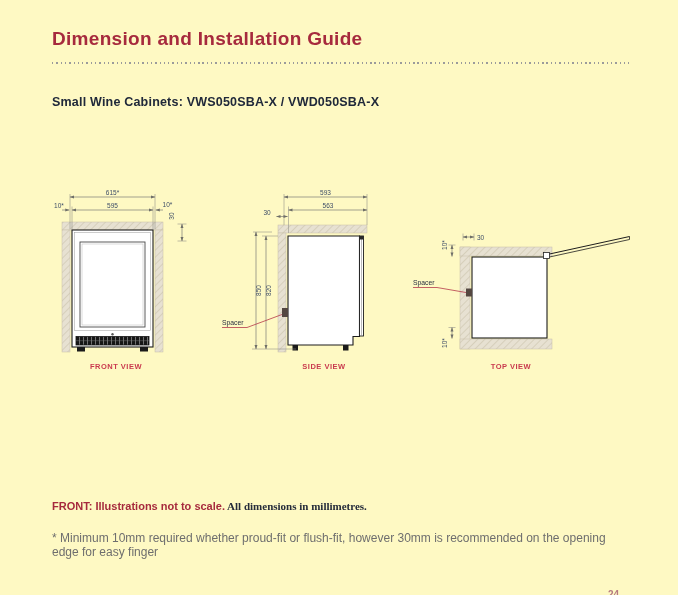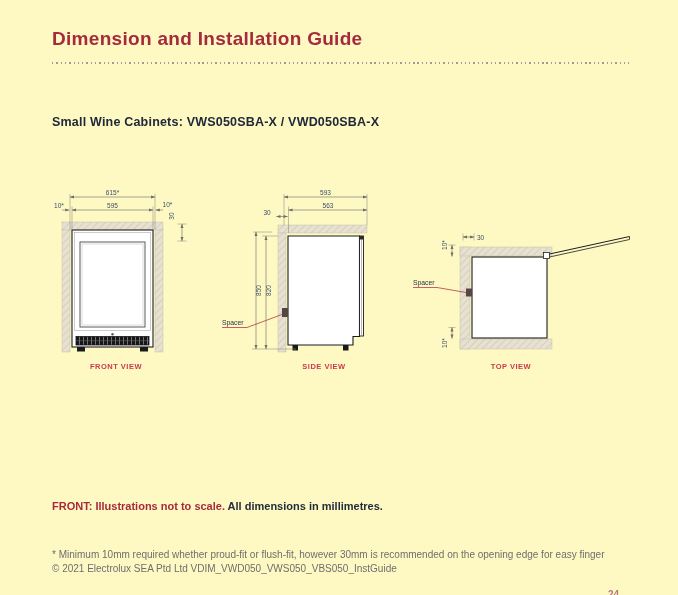--- a/index.html
+++ b/index.html
@@ -11,34 +11,34 @@
   .title {
     position:absolute; left:52px; top:28px;
     font-size:19px; font-weight:bold; color:#A62A3D; letter-spacing:.3px;
   }
   .divider {
     position:absolute; left:52px; top:62px; width:577px; height:2px;
     background:repeating-linear-gradient(90deg,#9b9b9b 0 1.3px,transparent 1.3px 4.3px);
   }
   .subtitle {
     position:absolute; left:52px; top:95px;
-    font-size:12.5px; font-weight:bold; color:#20293A; letter-spacing:.2px;margin-top:20px;
+    font-size:12.5px; font-weight:bold; color:#20293A; letter-spacing:.2px;
   }
   .fig { position:absolute; }
   .fig-front { left:50px; top:185px; }
   .fig-side  { left:210px; top:185px; }
   .fig-top   { left:405px; top:185px; }
 
   .note { position:absolute; left:52px; top:500px; font-size:11px; font-weight:bold; }
   .note-red  { color:#A62A3D; }
-  .note-dark { color:#242B3A; }
+  .note-dark { color:#242B3A;font-family:Liberation Serif, serif; }
 
   .footnote {
-    position:absolute; left:52px; top:548px; width:580px;
-    font-size:10px; color:#6E6E6E; line-height:13.5px;
+    position:absolute; left:52px; top:532px; width:580px;
+    font-size:12px; color:#6E6E6E; line-height:13.5px;
   }
   .page-num {
     position:absolute; left:608px; top:589px;
     font-size:10px; font-weight:bold; color:#b57a82;
   }
 
   
   .ext  { stroke:#8e8e86; stroke-width:.55; fill:none; }
   .dln  { stroke:#7c7c75; stroke-width:.7;  fill:none; }
   .cab  { fill:#ffffff; stroke:#1d1d1d; stroke-width:1.1; }
@@ -217,18 +217,17 @@
       <polyline class="leader" points="8,102.5 32,102.5 61,107.5"></polyline>
     </g>
 
     <text class="viewlbl" x="106" y="184" text-anchor="middle">TOP VIEW</text>
   </svg>
 
   <div class="note"><span class="note-red">FRONT: Illustrations not to scale.</span><span class="note-dark"> All dimensions in millimetres.</span></div>
 
   <div class="footnote">
     <div>* Minimum 10mm required whether proud-fit or flush-fit, however 30mm is recommended on the opening edge for easy finger</div>
-    <div>© 2021 Electrolux SEA Ptd Ltd VDIM_VWD050_VWS050_VBS050_InstGuide</div>
   </div>
 
   <div class="page-num">24</div>
 
 </div>
 
 </body></html>

